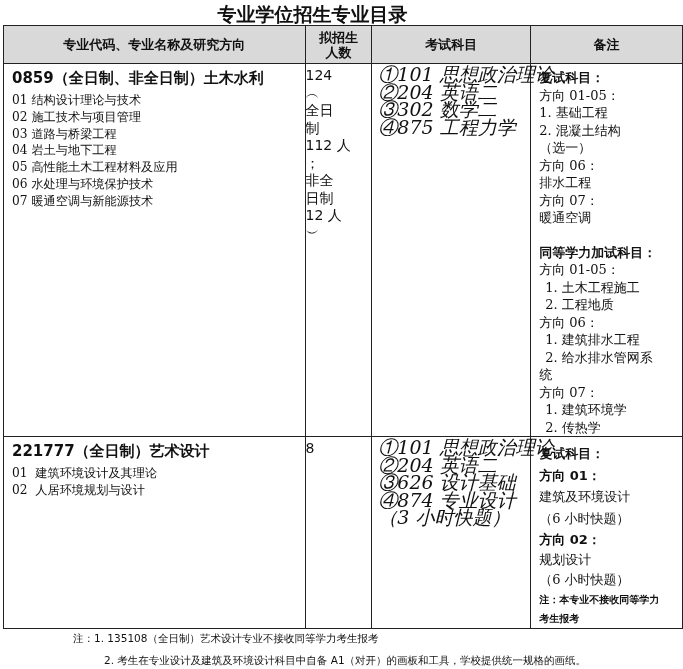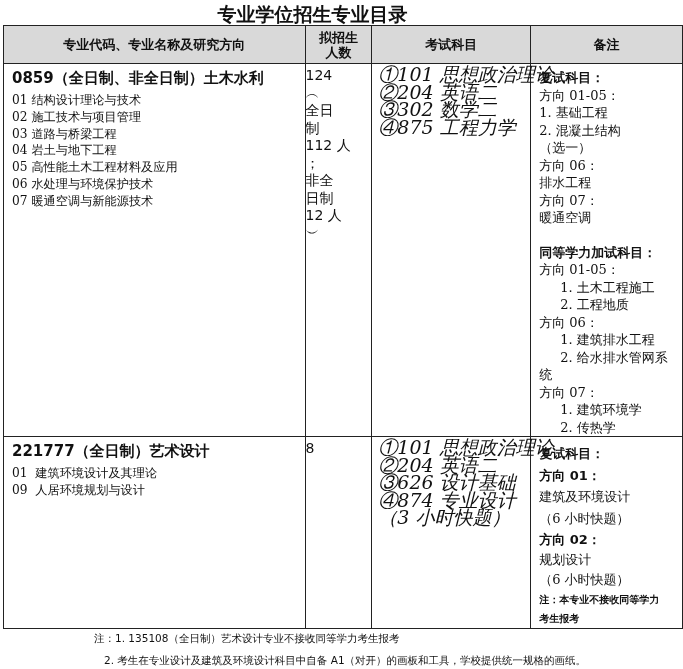--- a/index.html
+++ b/index.html
@@ -21,21 +21,21 @@
                  font-size: 15px; margin: 5px 0 4px 8px; white-space: nowrap; }
   .dir-list { margin: 0 0 0 8px; font-size: 12.2px; line-height: 16.8px; }
   .dir-list div { white-space: nowrap; }
   .enroll { font-family: "DejaVu Sans", "Liberation Sans", sans-serif;
             font-size: 14px; line-height: 17.5px; padding-top: 3px; }
   .enroll span { display: block; }
   .subjects { font-size: 19px; line-height: 17.5px; padding: 2px 0 0 6px; white-space: nowrap; font-style: italic; }
   .notes { padding: 5px 0 0 8px; font-size: 13px; line-height: 17.5px; }
   .notes .bold { font-family: "DejaVu Sans", "Liberation Sans", sans-serif; font-weight: bold; font-size: 13px; }
   .notes .gap { height: 17px; }
-  .notes .indent { padding-left: 6px; margin-left: 15px; }
+  .notes .indent { padding-left: 6px; }
   .notes2 { padding: 6px 0 0 8px; font-size: 13px; line-height: 21.5px; }
   .notes2 .bold { font-family: "DejaVu Sans", "Liberation Sans", sans-serif; font-weight: bold; font-size: 13px; }
   .notes2 .small { font-family: "DejaVu Sans", "Liberation Sans", sans-serif; font-weight: bold; font-size: 10px; line-height: 19px; }
   .footnote { position: absolute; font-family: "DejaVu Sans", "Liberation Sans", sans-serif;
               font-size: 10.5px; white-space: nowrap; color: #111; }
 </style>
 </head>
 <body>
 
 <div class="title">专业学位招生专业目录</div>
@@ -118,21 +118,21 @@
         <div class="indent">2. 传热学</div>
       </div>
     </td>
   </tr>
 
   <tr class="row2">
     <td>
       <div class="major-title">221777（全日制）艺术设计</div>
       <div class="dir-list">
         <div style="white-space:pre">01  建筑环境设计及其理论</div>
-        <div style="white-space:pre">09  人居环境规划与设计</div>
+        <div style="white-space:pre">02  人居环境规划与设计</div>
       </div>
     </td>
     <td>
       <div class="enroll">
         <span>8</span>
       </div>
     </td>
     <td>
       <div class="subjects">
         <div>①101 思想政治理论</div>
@@ -152,14 +152,14 @@
         <div style="line-height:18px">规划设计</div>
         <div>（6 小时快题）</div>
         <div class="small">注：本专业不接收同等学力</div>
         <div class="small">考生报考</div>
       </div>
     </td>
   </tr>
 </tbody>
   </table>
 
-<div class="footnote" style="left:94px; top:632px;">注：1. 135108（全日制）艺术设计专业不接收同等学力考生报考</div>
+<div class="footnote" style="left:73px; top:632px;">注：1. 135108（全日制）艺术设计专业不接收同等学力考生报考</div>
 <div class="footnote" style="left:104px; top:654px;">2. 考生在专业设计及建筑及环境设计科目中自备 A1（对开）的画板和工具，学校提供统一规格的画纸。</div>
 
 </body></html>

